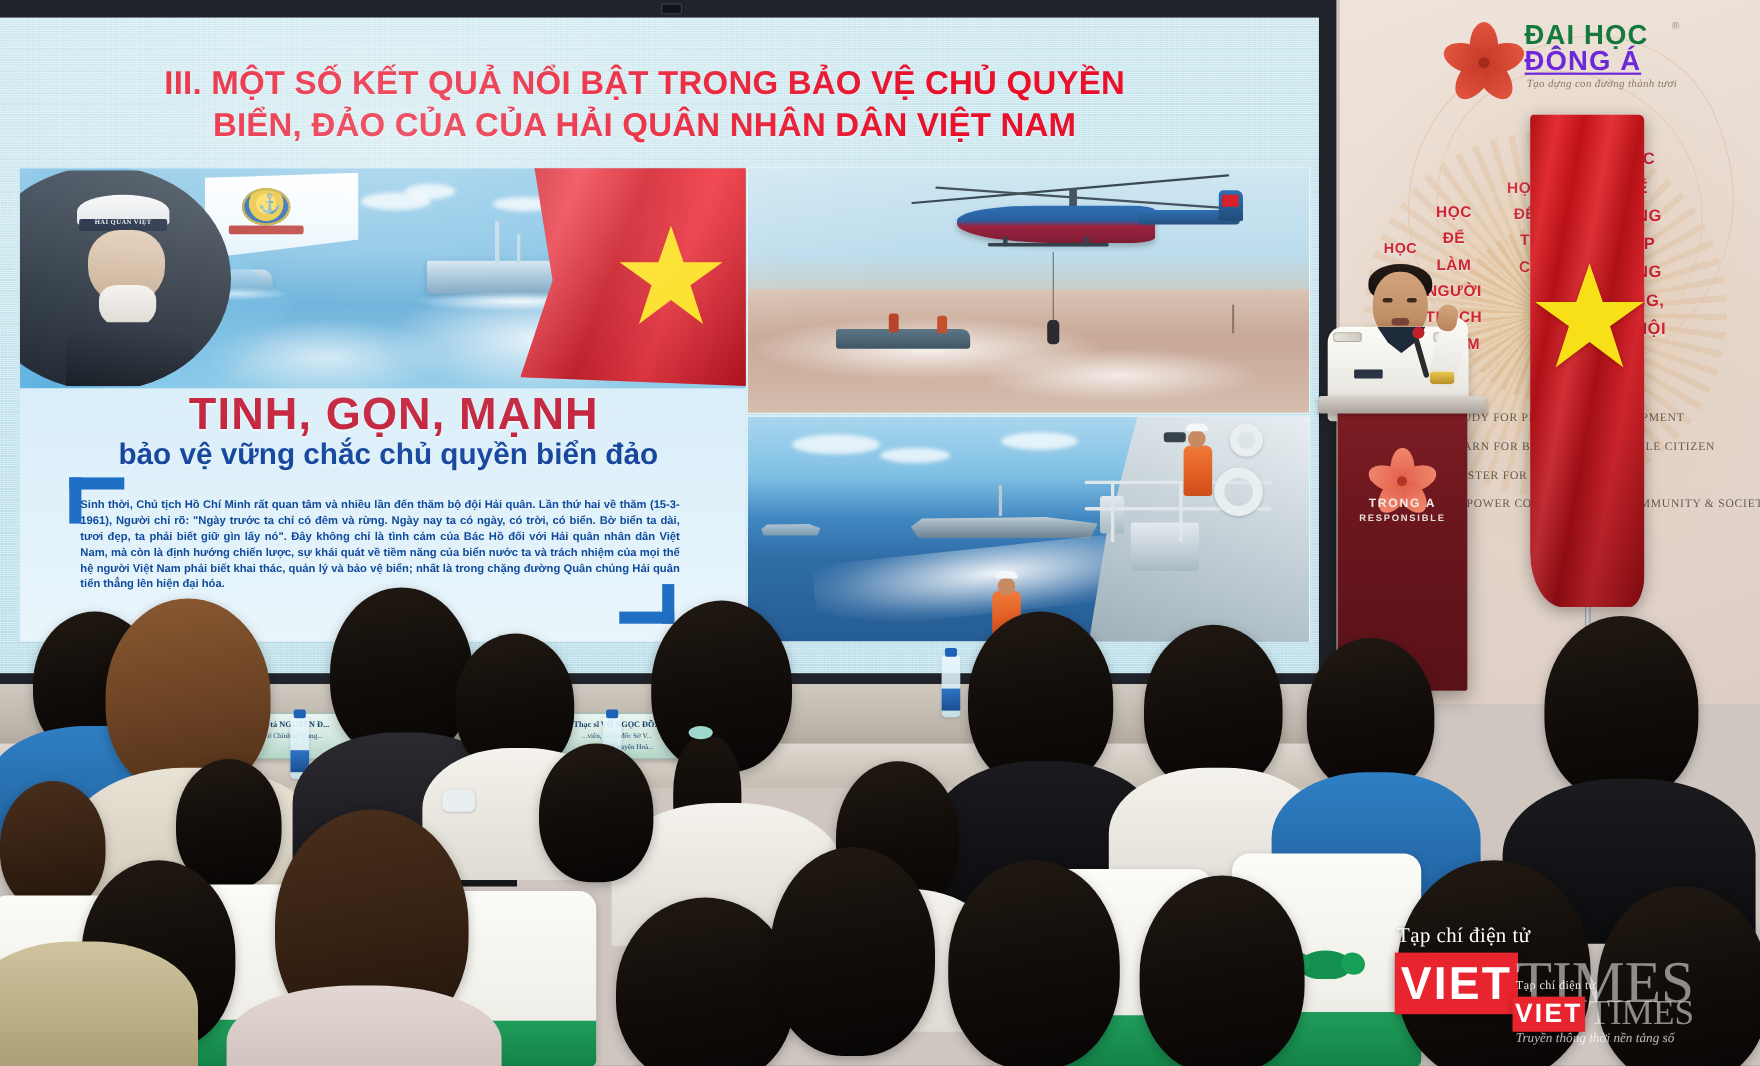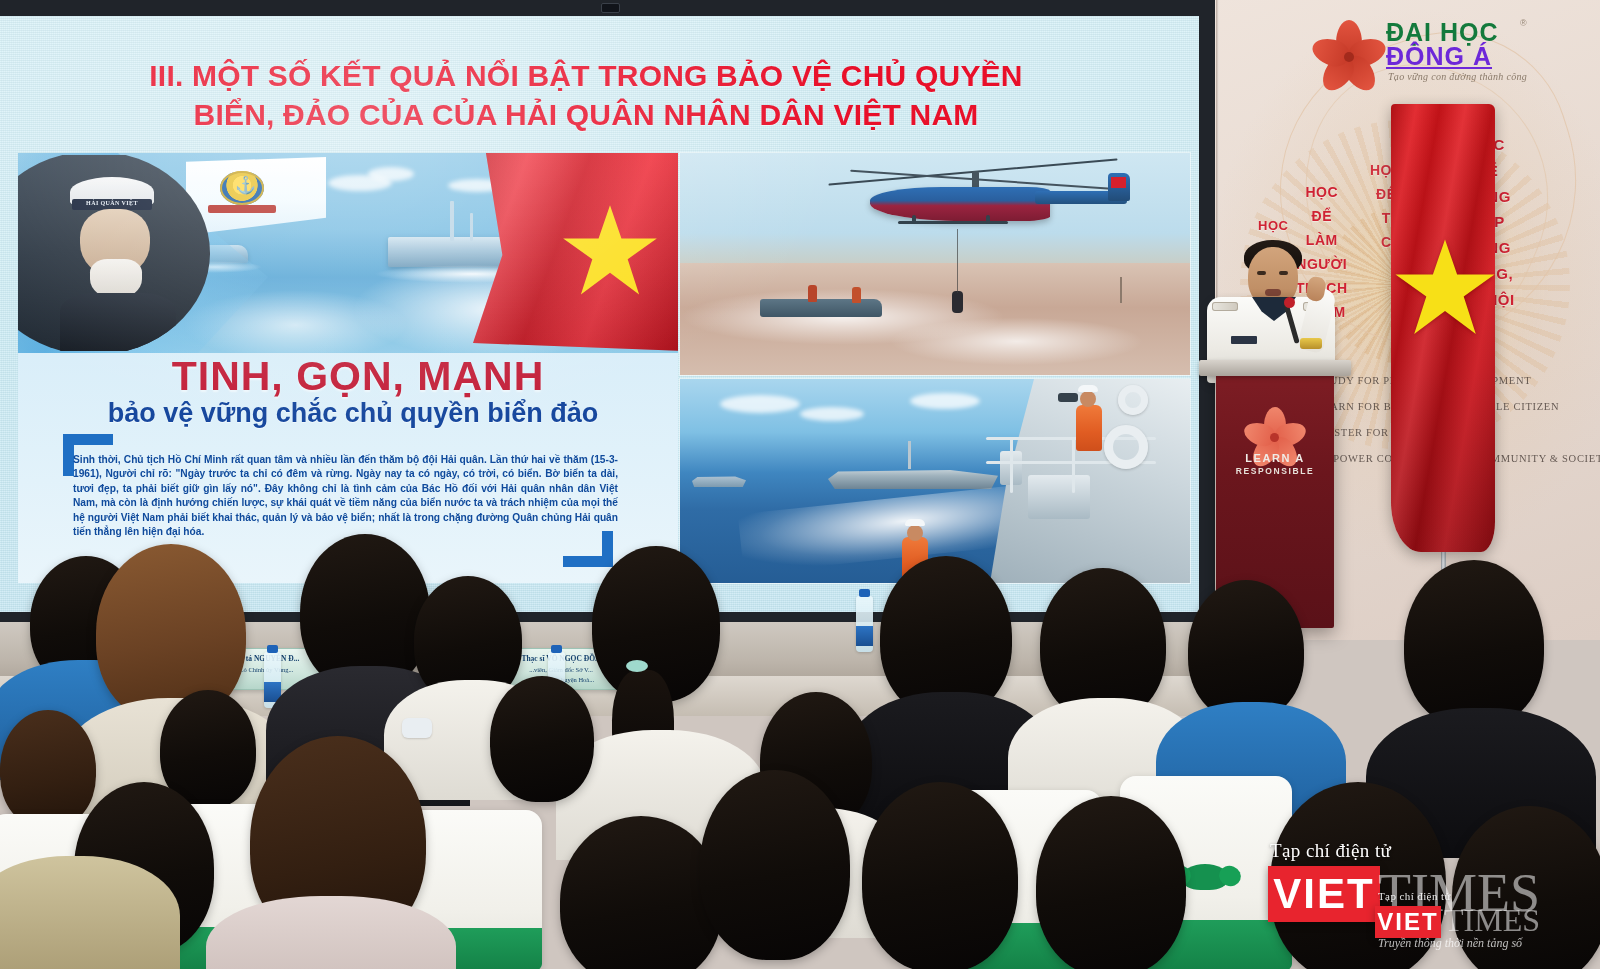--- a/index.html
+++ b/index.html
@@ -629,21 +629,21 @@
       <div class="petal" style="left:22px;top:0px;transform:rotate(0deg);"></div>
       <div class="petal" style="left:22px;top:0px;transform:rotate(72deg);"></div>
       <div class="petal" style="left:22px;top:0px;transform:rotate(144deg);"></div>
       <div class="petal" style="left:22px;top:0px;transform:rotate(216deg);"></div>
       <div class="petal" style="left:22px;top:0px;transform:rotate(288deg);"></div>
       <div style="position:absolute;left:30px;top:32px;width:10px;height:10px;border-radius:50%;background:#a32a1c;"></div>
     </div>
     <div class="logo-text1">ĐẠI HỌC</div>
     <div class="logo-r">®</div>
     <div class="logo-text2">ĐÔNG Á</div>
-    <div class="logo-tag">Tạo vững con đường thành công</div>
+    <div class="logo-tag">Tạo dựng con đường thành tươi</div>
   </div>
 
   <div class="flagpole"></div>
   <div class="flag"></div>
   <div class="flag-star">
     <svg width="110" height="110" viewBox="0 0 100 100" style="position:absolute;left:-10px;top:0;">
       <polygon points="50,4 61,36 95,36 67,56 78,90 50,69 22,90 33,56 5,36 39,36" fill="#f7e017"></polygon>
     </svg>
   </div>
 
@@ -784,21 +784,21 @@
   <div class="podium"></div>
   <div class="podium-top"></div>
   <div class="podium-flower">
     <div class="petal-o" style="left:10px;top:0px;transform:rotate(0deg);"></div>
     <div class="petal-o" style="left:10px;top:0px;transform:rotate(72deg);"></div>
     <div class="petal-o" style="left:10px;top:0px;transform:rotate(144deg);"></div>
     <div class="petal-o" style="left:10px;top:0px;transform:rotate(216deg);"></div>
     <div class="petal-o" style="left:10px;top:0px;transform:rotate(288deg);"></div>
     <div style="position:absolute;left:16px;top:26px;width:9px;height:9px;border-radius:50%;background:#b8342a;"></div>
   </div>
-  <div class="podium-name">LEARN A</div>
+  <div class="podium-name">TRONG A</div>
   <div class="podium-sub">RESPONSIBLE</div>
 
   <div class="table-row"></div>
   <div class="table-front"></div>
 
   <div class="placard" style="left:198px;top:648px;width:136px;">
     <div class="placard-l1">Đại tá NGUYỄN Đ...</div>
     <div class="placard-l2">...ó Chính ủy Vùng...</div>
     <div class="placard-l3"></div>
   </div>

